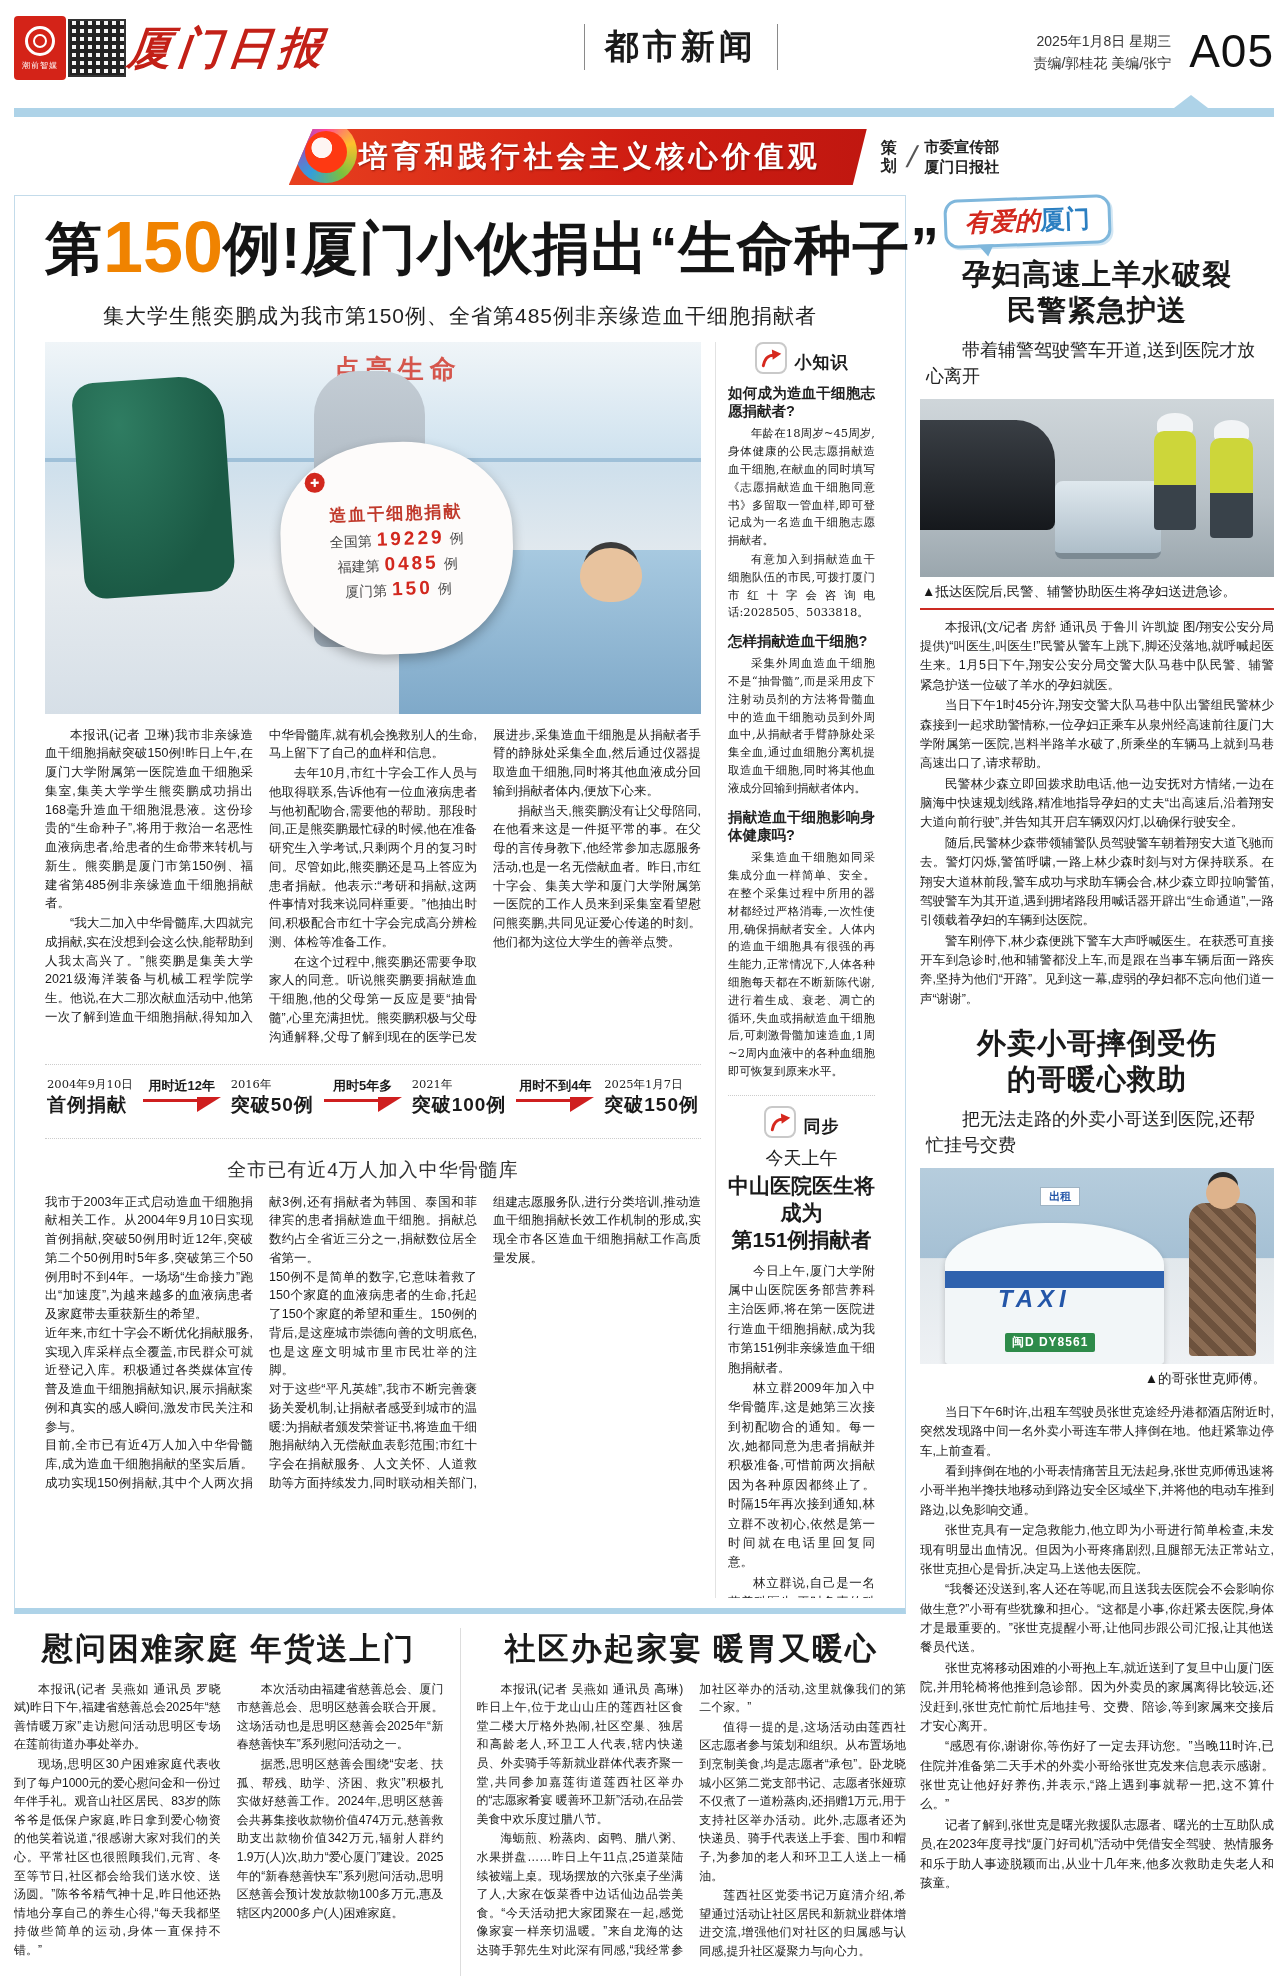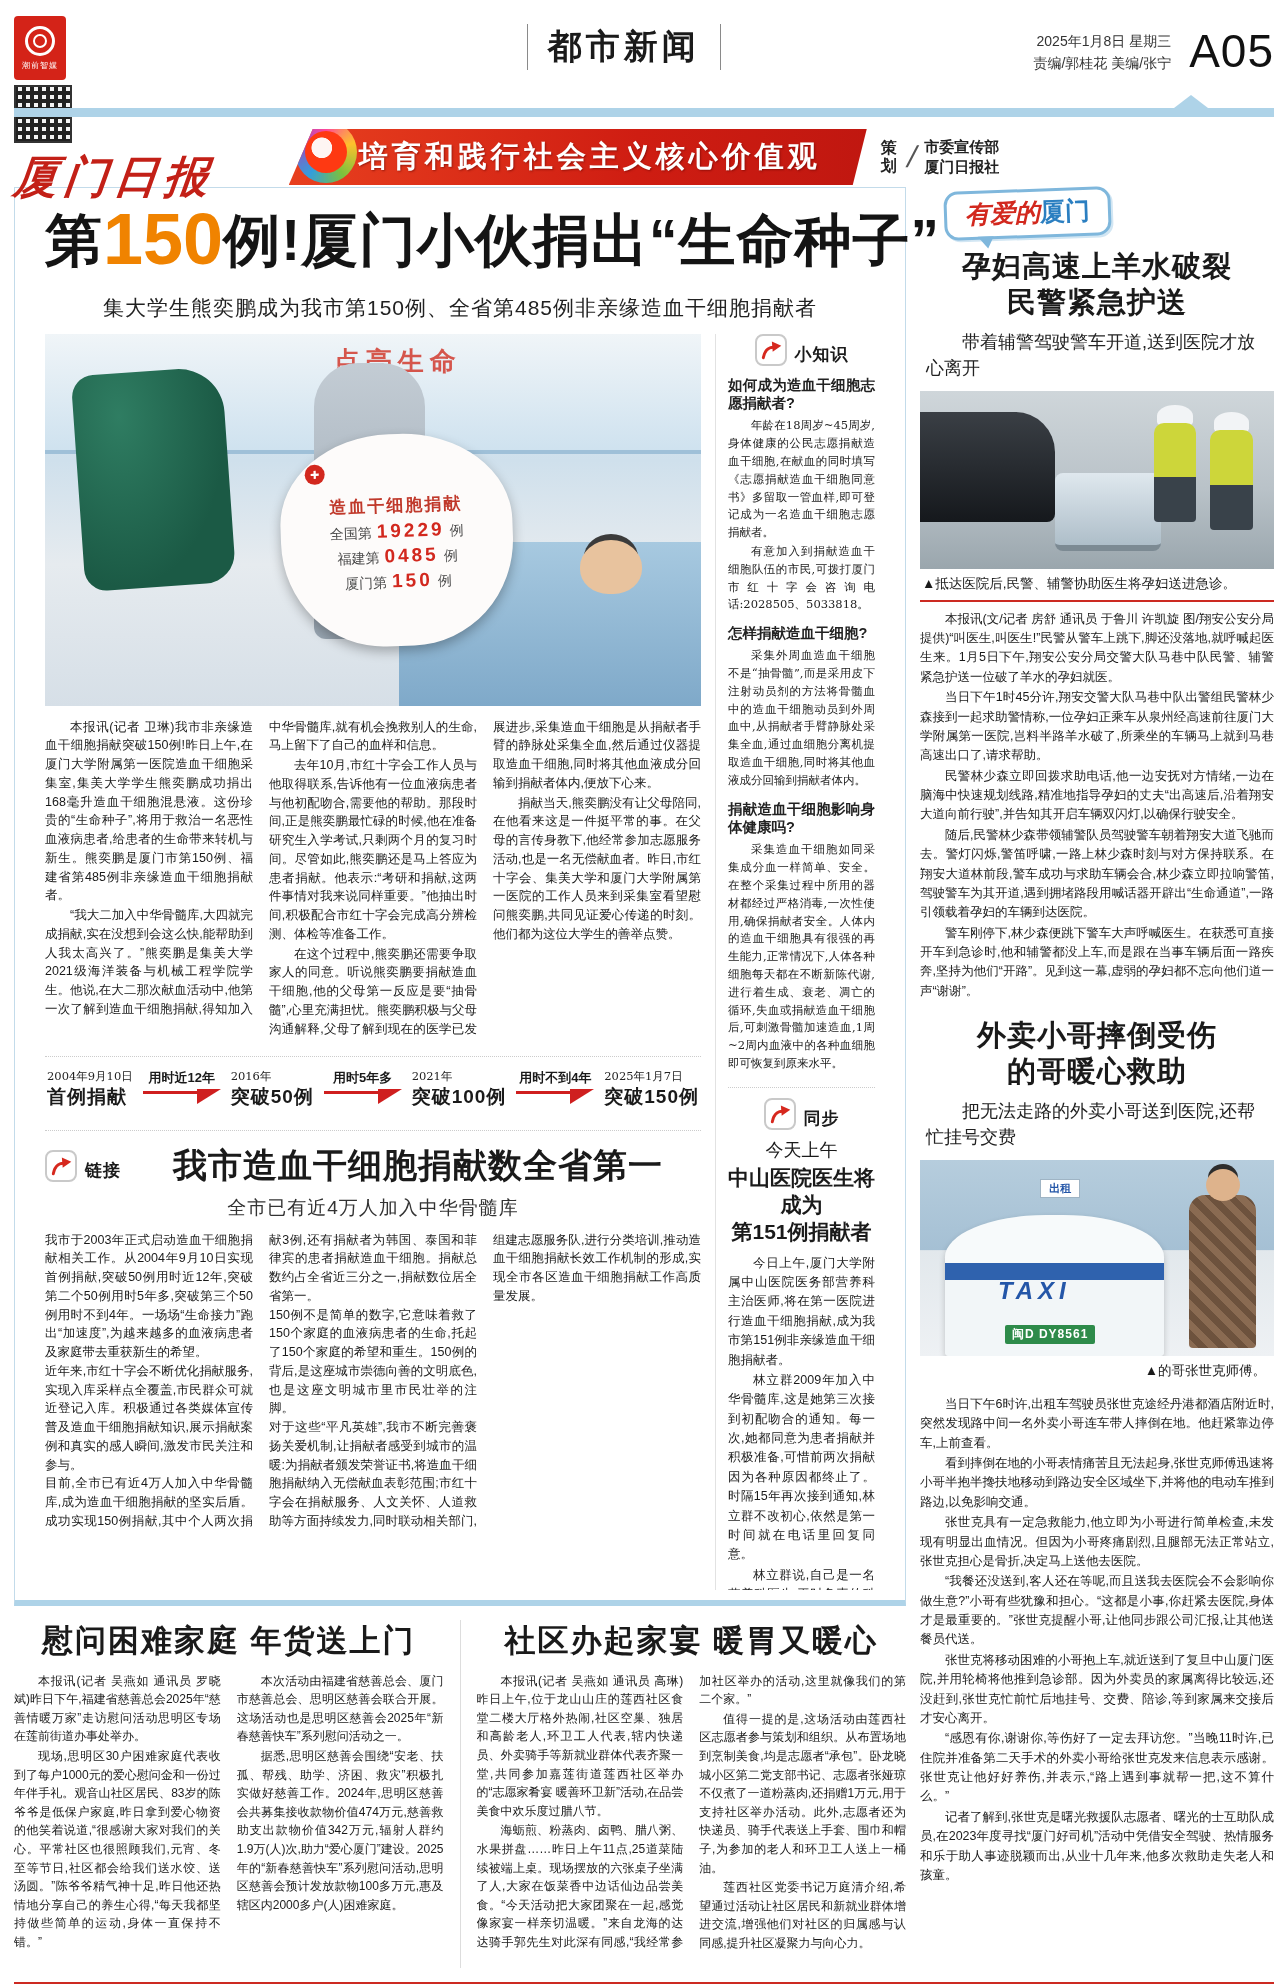--- a/index.html
+++ b/index.html
@@ -1,41 +1,41 @@
 <!DOCTYPE html>
 <html><head>
 <meta charset="utf-8">
 <style>
   * { margin:0; padding:0; box-sizing:border-box; }
   body { background:#ffffff; font-family:"Liberation Sans", sans-serif; color:#1a1a1a; width:1288px; }
   .page { width:1288px; padding:10px 14px 0; position:relative; }
 
   
   .hdr { display:flex; align-items:flex-start; justify-content:space-between; height:96px; padding-top:6px; }
-  .hdr-left { display:flex; align-items:flex-start; gap:2px;flex-direction:column; }
+  .hdr-left { display:flex; align-items:flex-start; gap:2px; }
   .logo-badge { width:52px; height:64px; background:#d42318; border-radius:4px; display:flex; flex-direction:column; align-items:center; justify-content:center; gap:4px; }
   .logo-ring { width:30px; height:30px; border:3px solid #fff; border-radius:50%; position:relative; }
   .logo-ring::after { content:""; position:absolute; inset:5px; border:2px solid #fff; border-radius:50%; }
   .logo-cap { color:#fff; font-size:8px; letter-spacing:1px; }
   .qr { width:58px; height:58px; margin-top:3px;
         background:
           repeating-linear-gradient(0deg,#222 0 4px,transparent 4px 8px),
           repeating-linear-gradient(90deg,#222 0 4px,#f4f4f4 4px 8px); outline:2px solid #333; outline-offset:-2px; }
   .masthead { font-family:"DejaVu Serif", serif; font-style:italic; font-weight:bold; color:#c32017; font-size:44px; letter-spacing:6px; line-height:64px; transform:skewX(-6deg); }
   .hdr-center { display:flex; align-items:center; margin-top:8px; }
   .vbar { width:1px; height:46px; background:#8a8a8a; margin:0 20px; }
   .section-title { font-size:34px; font-weight:900; letter-spacing:4px; }
   .hdr-right { display:flex; align-items:flex-start; gap:18px; margin-top:8px; }
   .date-lines { text-align:right; font-size:14px; color:#333; line-height:1.6; padding-top:6px; }
   .pageno { font-size:46px; color:#111; font-weight:400; letter-spacing:1px; }
   .blue-rule { position:relative; height:9px; background:#aed3e8; margin-top:2px; }
   .blue-tri { position:absolute; right:66px; top:-13px; width:0; height:0; border-left:17px solid transparent; border-right:17px solid transparent; border-bottom:13px solid #aed3e8; }
 
   
-  .banner-row { display:flex; align-items:center; justify-content:center; gap:14px; margin:12px 0 2px; }
+  .banner-row { display:flex; align-items:center; justify-content:center; gap:14px; margin:12px 0 10px; }
   .banner { position:relative; background:linear-gradient(93deg,#e8401f 0%,#cf1d12 60%,#c01710 100%); color:#fff; font-size:29px; font-weight:900; letter-spacing:4px; padding:8px 46px 8px 70px; clip-path:polygon(24px 0, 100% 0, calc(100% - 14px) 100%, 0 100%); text-shadow:1px 1px 2px rgba(90,0,0,.5); }
   .banner-swirl { position:absolute; left:6px; top:-8px; width:62px; height:62px; border-radius:50%;
       background:conic-gradient(#e94f9c,#f7c948,#7fc452,#3aa0d8,#9150b8,#e94f9c); filter:saturate(1.2); opacity:.95; }
   .banner-swirl::after { content:""; position:absolute; inset:10px; border-radius:50%; background:radial-gradient(circle at 40% 40%, #fff 0 28%, #e8401f 30% 100%); }
   .banner-credit { display:flex; align-items:center; gap:8px; font-weight:bold; color:#222; }
   .credit-label { display:inline-block; width:1.2em; font-size:16px; line-height:1.15; word-break:break-all; }
   .credit-slash { font-size:30px; font-weight:300; color:#555; transform:skewX(-14deg); }
   .credit-lines { display:flex; flex-direction:column; font-size:15px; line-height:1.35; }
 
   
@@ -272,32 +272,20 @@
                     <span class="tl-head"></span>
                   </div>
               </div>
               <div class="tl-item">
                 <div class="tl-date">2025年1月7日</div>
                 <div class="tl-label">突破150例</div>
               </div>
             </div>
 
             <div class="link-sec">
-              <div class="link-head-row">
-                <div class="lbl">
-                  <span class="lbl-icon">
-                    <svg viewBox="0 0 28 28" width="24" height="24">
-                        <path d="M5 23 C7 13 13 10 19 11" fill="none" stroke="#d6281e" stroke-width="3.4" stroke-linecap="round"></path>
-                        <path d="M15 4 L26 9 L16 16 Z" fill="#d6281e"></path>
-                      </svg>
-                  </span>
-                  <span class="lbl-text">链接</span>
-                </div>
-                <h3 class="link-headline">我市造血干细胞捐献数全省第一</h3>
-              </div>
               <div class="link-subhead">全市已有近4万人加入中华骨髓库</div>
               <div class="link-cols">
                   <p>我市于2003年正式启动造血干细胞捐献相关工作。从2004年9月10日实现首例捐献,突破50例用时近12年,突破第二个50例用时5年多,突破第三个50例用时不到4年。一场场“生命接力”跑出“加速度”,为越来越多的血液病患者及家庭带去重获新生的希望。</p>
                   <p>近年来,市红十字会不断优化捐献服务,实现入库采样点全覆盖,市民群众可就近登记入库。积极通过各类媒体宣传普及造血干细胞捐献知识,展示捐献案例和真实的感人瞬间,激发市民关注和参与。</p>
                   <p>目前,全市已有近4万人加入中华骨髓库,成为造血干细胞捐献的坚实后盾。成功实现150例捐献,其中个人两次捐献3例,还有捐献者为韩国、泰国和菲律宾的患者捐献造血干细胞。捐献总数约占全省近三分之一,捐献数位居全省第一。</p>
                   <p>150例不是简单的数字,它意味着救了150个家庭的血液病患者的生命,托起了150个家庭的希望和重生。150例的背后,是这座城市崇德向善的文明底色,也是这座文明城市里市民壮举的注脚。</p>
                   <p>对于这些“平凡英雄”,我市不断完善褒扬关爱机制,让捐献者感受到城市的温暖:为捐献者颁发荣誉证书,将造血干细胞捐献纳入无偿献血表彰范围;市红十字会在捐献服务、人文关怀、人道救助等方面持续发力,同时联动相关部门,组建志愿服务队,进行分类培训,推动造血干细胞捐献长效工作机制的形成,实现全市各区造血干细胞捐献工作高质量发展。</p>
                 </div>
             </div>
           </div>

